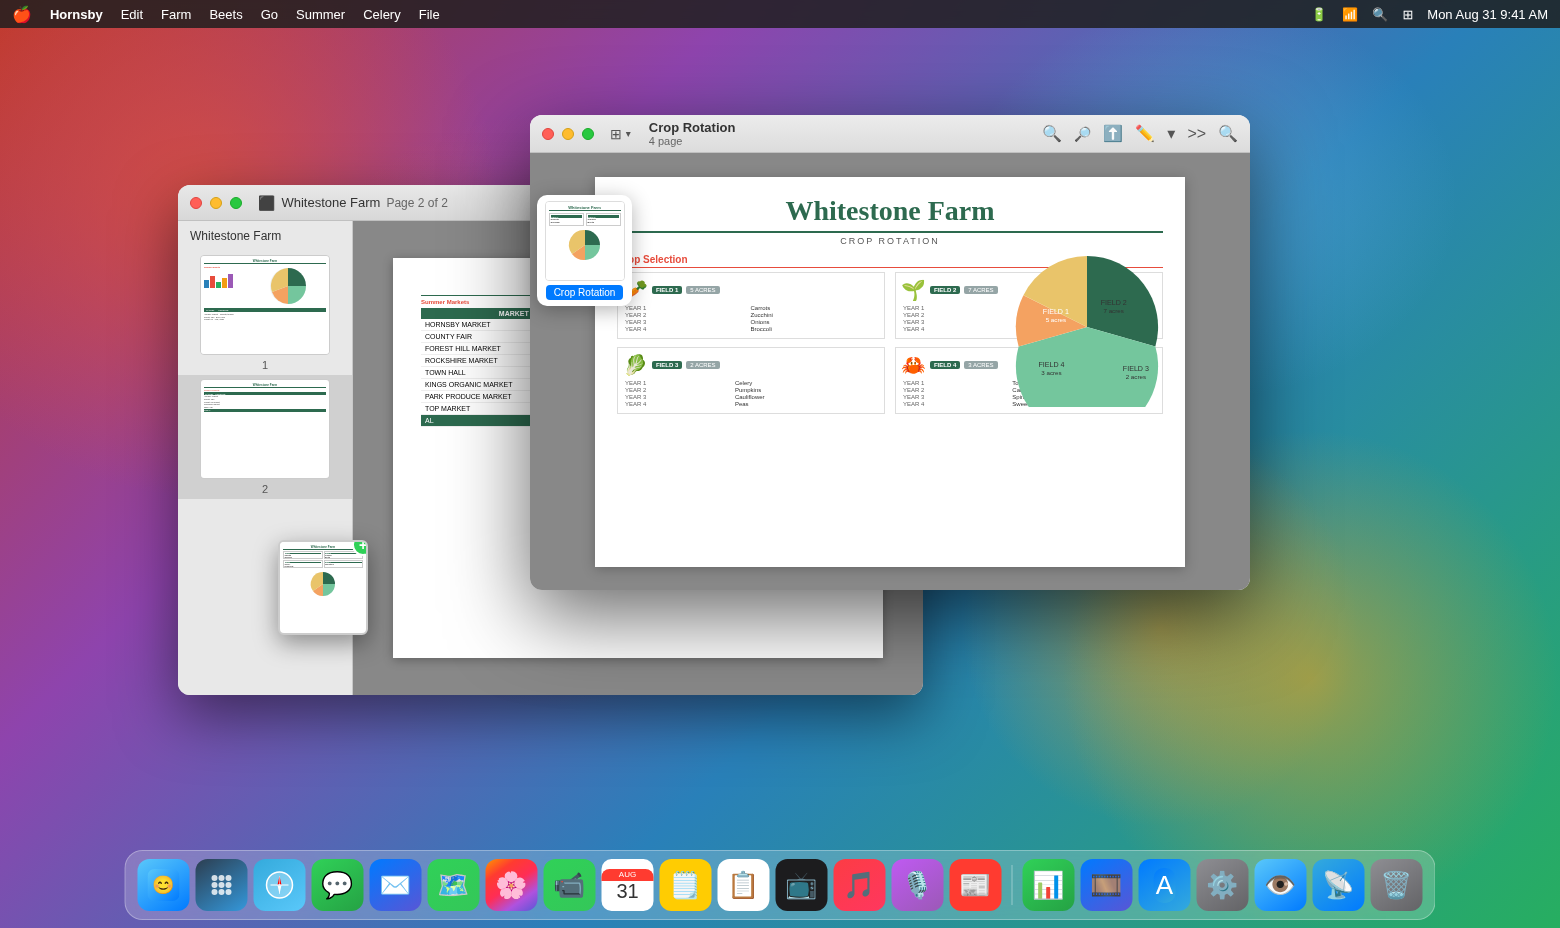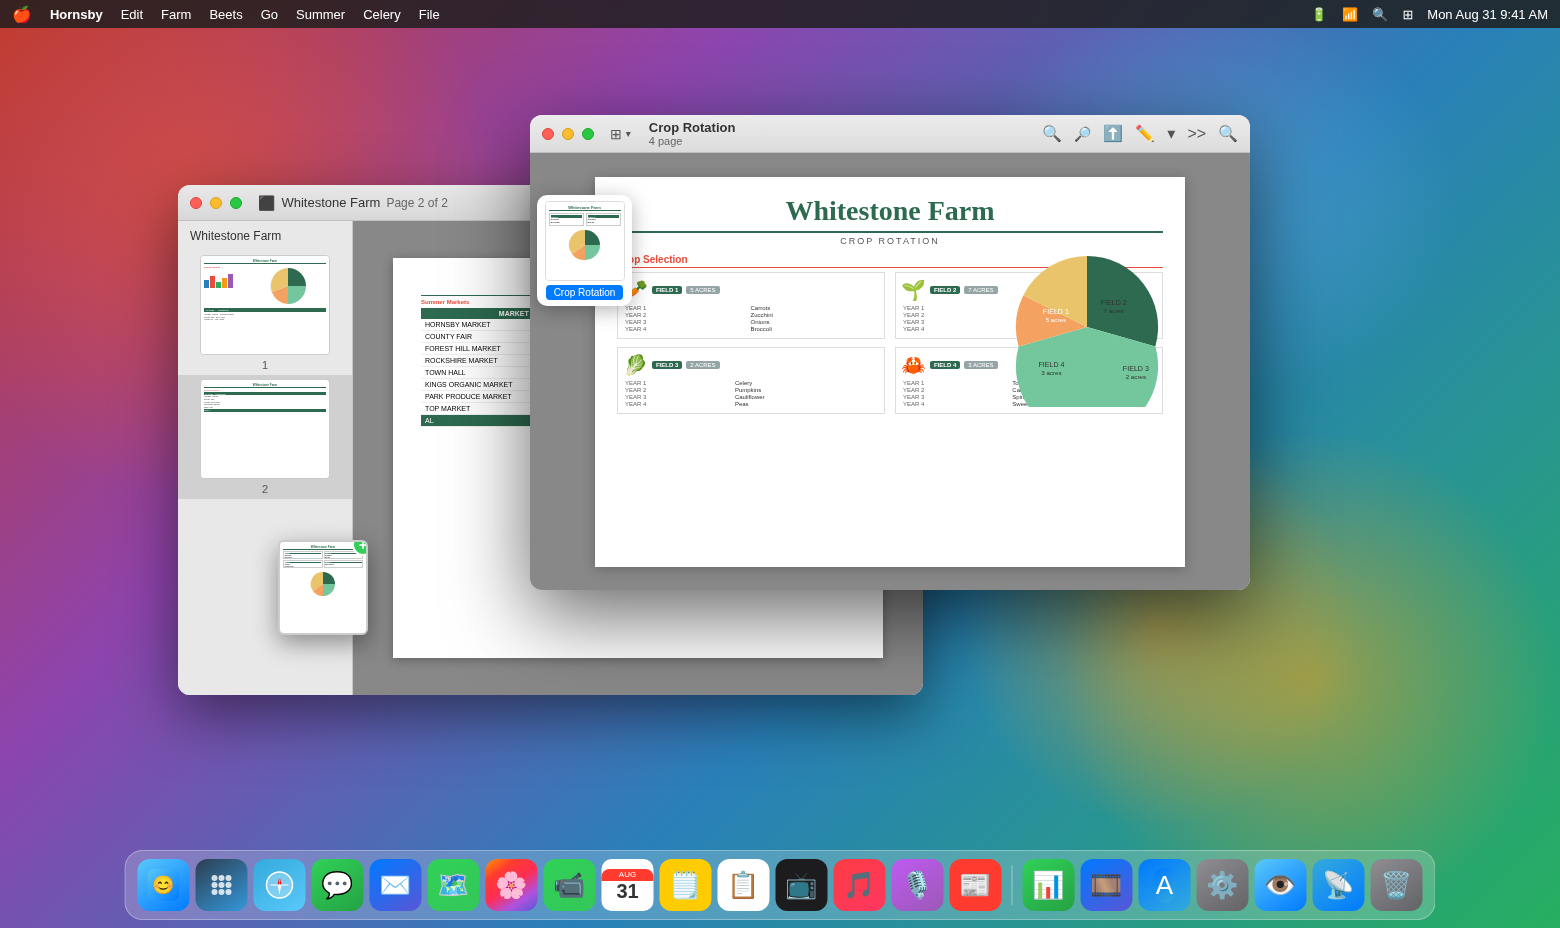--- a/index.html
+++ b/index.html
@@ -929,21 +929,21 @@
     <span style="font-size:26px;">🗺️</span>
   </div>
   <div class="dock-icon photos">
     <span style="font-size:26px;">🌸</span>
   </div>
   <div class="dock-icon facetime">
     <span style="font-size:26px;">📹</span>
   </div>
   <div class="dock-icon calendar" style="background:white; display:flex; flex-direction:column; align-items:center; justify-content:center; border-radius:10px;">
     <div style="background:#ff3b30; color:white; font-size:8px; width:100%; text-align:center; border-radius:8px 8px 0 0; padding:1px;">AUG</div>
-    <div style="font-size:20px; font-weight:bold; color:#333; line-height:1;">31</div>
+    <div style="font-size:20px; font-weight:normal; color:#333; line-height:1;">31</div>
   </div>
   <div class="dock-icon stickie">
     <span style="font-size:26px;">🗒️</span>
   </div>
   <div class="dock-icon reminders">
     <span style="font-size:26px;">📋</span>
   </div>
   <div class="dock-icon appletv">
     <span style="font-size:26px;">📺</span>
   </div>

